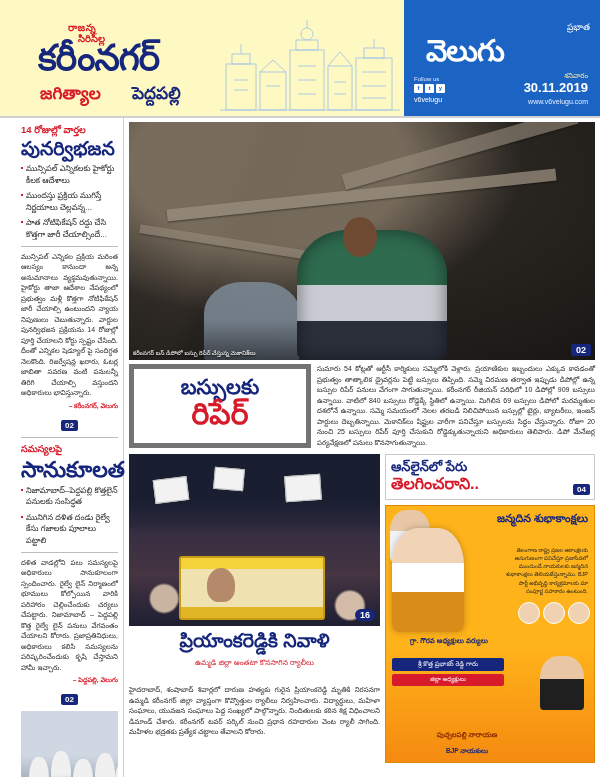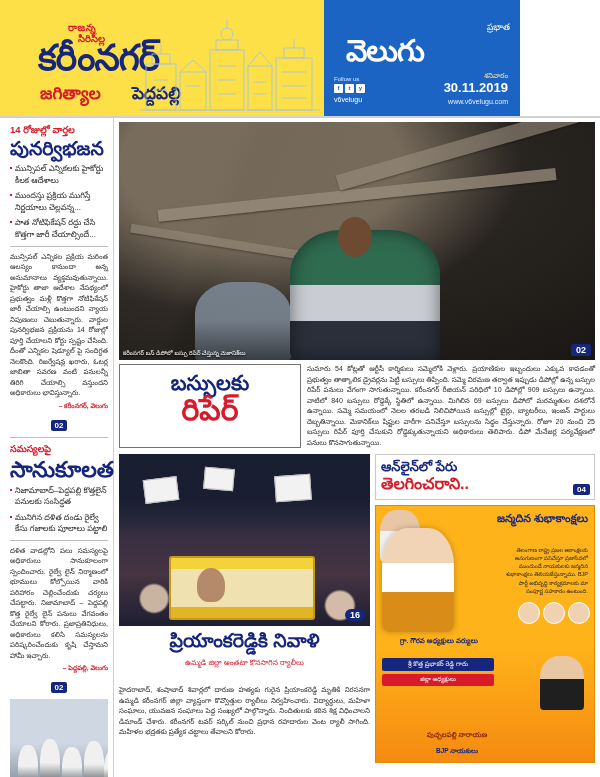--- a/index.html
+++ b/index.html
@@ -14,23 +14,23 @@
   }
 
   
   .masthead {
     position:relative;
     height:118px;
     display:flex;
     border-bottom:2px solid #d0d0d0;
   }
   .masthead-left {
-    width:324px;
-    position:relative;
-    background:#fde047;
+    width:404px;
+    position:relative;
+    background:#fef9c3;
     overflow:hidden;
   }
   .mh-small {
     position:absolute;
     top:22px; left:68px;
     font-size:10px;
     color:#d81b2a;
     font-weight:bold;
     letter-spacing:.5px;
   }
@@ -121,23 +121,23 @@
     position:absolute; top:96px; left:10px;
     font-size:7px; color:#ffffff;
   }
 
   
   .page {
     display:flex;
     height:659px;
   }
   .col-left {
-    width:114px;
+    width:124px;
     border-right:1px solid #cfcfcf;
-    padding:4px 5px 0 10px;
+    padding:4px 5px 0 21px;
   }
   .col-main {
     flex:1;
     padding:4px 5px 0 5px;
   }
 
   
   .kicker {
     font-size:9.5px;
     color:#d81b2a;
@@ -254,21 +254,21 @@
     font-size:9px;
     font-weight:bold;
     padding:1px 5px;
     border-radius:2px;
   }
 
   
   .hero-row { display:flex; margin-top:4px; }
   .hero-head {
     width:182px;
-    border:1px solid #737373;
+    border:5px solid #737373;
     padding:6px 19px;
     text-align:center;
   }
   .hero-head .l1 {
     font-size:21px; font-weight:bold; color:#15267c; line-height:1.1;
   }
   .hero-head .l2 {
     font-size:30px; font-weight:bold; color:#d81b2a; line-height:1.05;
   }
   .hero-text {

